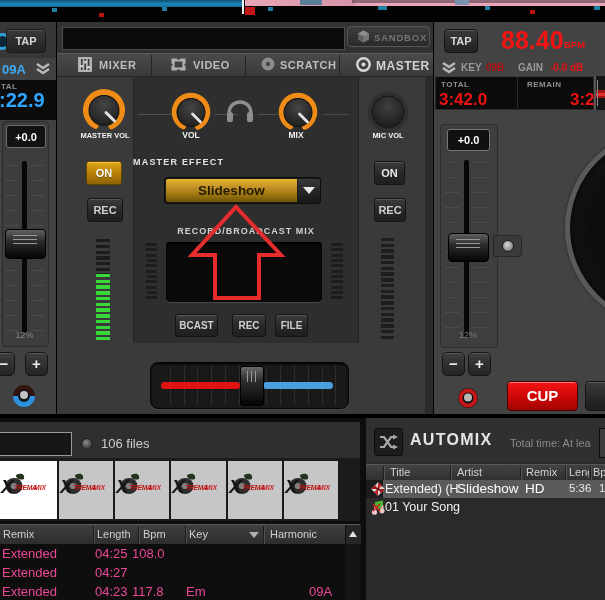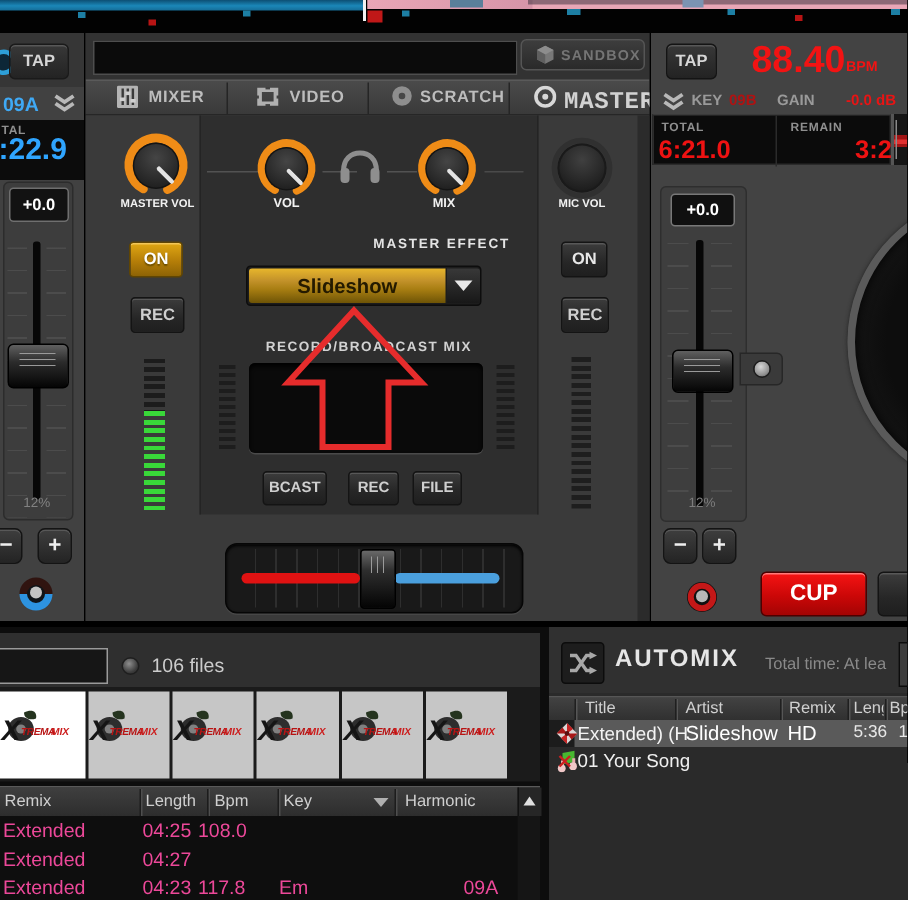--- a/index.html
+++ b/index.html
@@ -109,21 +109,21 @@
   <div class="ab b" style="left:136px;top:37px;font-size:11px;color:#bdbdbd;letter-spacing:.5px;">VIDEO</div>
   <svg class="ab" style="left:204px;top:35px;" width="14" height="14" viewBox="0 0 14 14">
     <circle cx="7" cy="7" r="6.5" fill="#8e8e8e"></circle>
         <circle cx="7" cy="7" r="2.2" fill="#474747"></circle>
   </svg>
   <div class="ab b" style="left:223px;top:37px;font-size:11px;color:#bdbdbd;letter-spacing:.5px;">SCRATCH</div>
   <svg class="ab" style="left:299px;top:35px;" width="15" height="15" viewBox="0 0 15 15">
     <circle cx="7.5" cy="7.5" r="6.2" fill="none" stroke="#d8d8d8" stroke-width="2.4"></circle>
     <circle cx="7.5" cy="7.5" r="2" fill="#d8d8d8"></circle>
   </svg>
-  <div class="ab b" style="left:319px;top:37px;font-size:16px;color:#d2d2d2;letter-spacing:.5px;font-family:Liberation Mono, monospace;">MASTER</div>
+  <div class="ab b" style="left:319px;top:37px;font-size:12px;color:#d2d2d2;letter-spacing:.5px;">MASTER</div>
 
   <div class="ab" style="left:0;top:55px;width:376px;height:341px;background:#3a3a3a;"></div>
   <div class="ab" style="left:76px;top:55px;width:226px;height:266px;background:#2e2e2e;border-left:1px solid #242424;border-right:1px solid #242424;box-sizing:border-box;"></div>
   <div class="ab" style="left:368px;top:55px;width:8px;height:341px;background:#2b2b2b;"></div>
 
   <div class="ab" style="left:81px;top:92px;width:34px;height:1px;background:#525252;"></div>
   <div class="ab" style="left:158px;top:92px;width:23px;height:1px;background:#525252;"></div>
   <div class="ab" style="left:201px;top:92px;width:20px;height:1px;background:#525252;"></div>
   <div class="ab" style="left:266px;top:92px;width:26px;height:1px;background:#4a4a4a;"></div>
 
@@ -186,21 +186,21 @@
     <circle cx="21" cy="21" r="16.5" fill="#1a1a1a"></circle>
     <circle cx="21" cy="21" r="15" fill="url(#kg4)"></circle>
   </svg>
   <div class="ab b" style="left:293px;top:109px;width:76px;text-align:center;font-size:7.5px;color:#f2f2f2;">MIC VOL</div>
 
   <div class="ab" style="left:29px;top:139px;width:36px;height:24px;background:linear-gradient(#e0a713,#b57e08 55%,#8d6305);border:1px solid #5f4503;border-radius:3px;box-shadow:inset 0 1px 0 #f2c659;box-sizing:border-box;color:#fff;font-weight:bold;font-size:11px;text-align:center;line-height:22px;text-shadow:0 1px 1px #6b4e00;">ON</div>
   <div class="btn" style="left:30px;top:176px;width:36px;height:24px;font-size:11px;line-height:22px;">REC</div>
   <div class="seg" style="left:39px;top:217px;width:14px;height:35px;background:repeating-linear-gradient(#1c1c1c 0 3.3px,rgba(0,0,0,0) 3.3px 5.75px);"></div>
   <div class="seg" style="left:39px;top:252px;width:14px;height:66px;background:repeating-linear-gradient(#39d839 0 3.3px,rgba(0,0,0,0) 3.3px 5.75px);"></div>
 
-  <div class="ab b" style="left:76px;top:135px;width:207px;text-align:right;font-size:9px;color:#e4e4e4;letter-spacing:1.2px;">MASTER EFFECT</div>
+  <div class="ab b" style="left:76px;top:135px;width:207px;text-align:left;font-size:9px;color:#e4e4e4;letter-spacing:1.2px;">MASTER EFFECT</div>
   <div class="ab" style="left:107px;top:155px;width:157px;height:27px;background:#1c1c1c;border:1px solid #0d0d0d;border-radius:3px;box-sizing:border-box;">
     <div class="ab" style="left:1px;top:1px;width:131px;height:23px;background:linear-gradient(#e7b62c,#c3922a 35%,#a87e12 60%,#6e5406);border-radius:2px 0 0 2px;">
       <div class="ab b" style="left:0;top:4px;width:131px;text-align:center;font-size:13.5px;color:#241a00;">Slideshow</div>
     </div>
     <div class="ab" style="left:133px;top:1px;width:22px;height:23px;background:linear-gradient(#383838,#181818);border-radius:0 2px 2px 0;">
       <div class="ab" style="left:5px;top:8px;width:0;height:0;border-left:6px solid transparent;border-right:6px solid transparent;border-top:7px solid #e8e8e8;"></div>
     </div>
   </div>
   <div class="ab b" style="left:76px;top:204px;width:226px;text-align:center;font-size:9px;color:#d2d2d2;letter-spacing:1px;">RECORD/BROADCAST MIX</div>
   <div class="ab" style="left:109px;top:220px;width:156px;height:60px;background:#0a0a0a;border-radius:4px;box-shadow:inset 0 2px 3px #000, 0 1px 0 #4a4a4a;"></div>
@@ -228,25 +228,25 @@
   <div class="btn" style="left:10px;top:7px;width:34px;height:24px;font-size:11px;line-height:23px;border-radius:4px;background:linear-gradient(#383838,#232323);color:#d6d6d6;">TAP</div>
   <div class="ab b" style="left:67px;top:4px;font-size:25px;color:#f21313;">88.40</div>
   <div class="ab b" style="left:130px;top:17px;font-size:9.5px;color:#f21313;">BPM</div>
   <svg class="ab" style="left:7px;top:39px;" width="16" height="14" viewBox="0 0 16 14">
     <polyline points="2,2 8,6 14,2" fill="none" stroke="#b8b8b8" stroke-width="2.6"></polyline>
     <polyline points="2,7 8,11 14,7" fill="none" stroke="#b8b8b8" stroke-width="2.6"></polyline>
   </svg>
   <div class="ab b" style="left:27px;top:40px;font-size:10px;color:#9a9a9a;">KEY</div>
   <div class="ab b" style="left:52px;top:40px;font-size:10px;color:#b01212;">09B</div>
   <div class="ab b" style="left:84px;top:40px;font-size:10px;color:#9a9a9a;">GAIN</div>
-  <div class="ab b" style="left:116px;top:40px;font-size:10px;color:#e81414;margin-left:14px;">-0.0 dB</div>
+  <div class="ab b" style="left:116px;top:40px;font-size:10px;color:#e81414;">-0.0 dB</div>
   <div class="ab" style="left:1px;top:54px;width:159px;height:34px;background:#0b0b0b;border:1px solid #2b2b2b;border-top-color:#3a3a3a;box-sizing:border-box;">
     <div class="ab" style="left:81px;top:0;width:1px;height:34px;background:#2b2b2b;"></div>
     <div class="ab b" style="left:5px;top:3px;font-size:8px;color:#8f8f8f;letter-spacing:.5px;">TOTAL</div>
-    <div class="ab b" style="left:3px;top:13px;font-size:17px;color:#ee1212;">6:21.0</div>
+    <div class="ab b" style="left:3px;top:13px;font-size:17px;color:#ee1212;">3:42.0</div>
     <div class="ab b" style="left:91px;top:3px;font-size:8px;color:#8f8f8f;letter-spacing:.5px;">REMAIN</div>
     <div class="ab b" style="left:90px;top:13px;font-size:17px;color:#ee1212;margin-left:44px;">3:20.6</div>
   </div>
   <div class="ab" style="left:160px;top:54px;width:2px;height:34px;background:#555;"></div>
   <div class="ab" style="left:162px;top:54px;width:9px;height:34px;background:#151515;">
     <div class="ab" style="left:0;top:14px;width:9px;height:8px;background:#a01414;"></div>
     <div class="ab" style="left:0;top:17px;width:9px;height:3px;background:#e03030;"></div>
     <div class="ab" style="left:1px;top:4px;width:1px;height:26px;background:#8a8a8a;"></div>
   </div>
 

